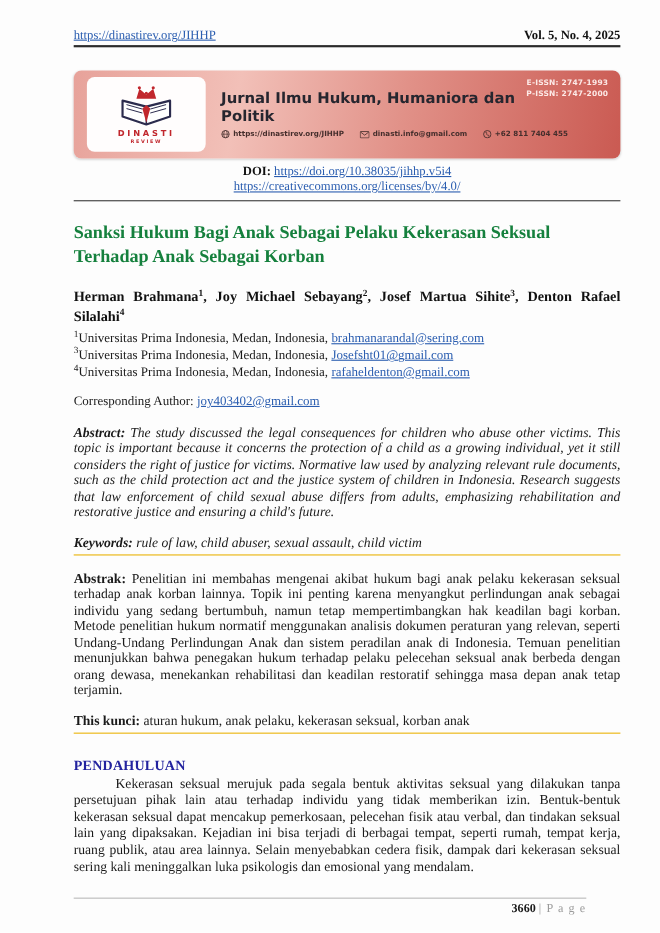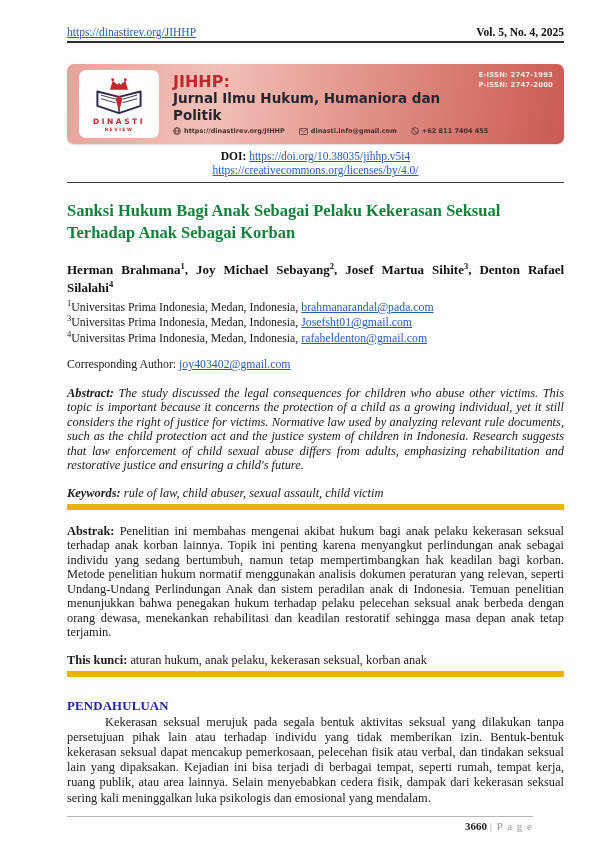--- a/index.html
+++ b/index.html
@@ -25,21 +25,21 @@
     position: relative;
     margin-top: 21px;
     height: 80px;
     border-radius: 7px;
     background: linear-gradient(100deg, #e7a29a 0%, #f2c0b8 30%, #e19188 60%, #ca5a52 100%);
     display: flex; align-items: center;
     padding: 6px 10px 6px 12px;
     box-shadow: 0 1px 2px rgba(0,0,0,0.15);
   }
   .logo-card {
-    width: 80px; height: 68px; background: #fffdfd; border-radius: 7px;
+    width: 108px; height: 68px; background: #fffdfd; border-radius: 7px;
     display: flex; flex-direction: column; align-items: center; justify-content: center;
     flex: 0 0 auto;
   }
   .logo-art { display: block; }
   .logo-name { font-family: "DejaVu Sans", sans-serif; font-size: 7.5px; font-weight: bold; letter-spacing: 2.5px; color: #c1272d; margin-top: 1px; }
   .logo-sub  { font-family: "DejaVu Sans", sans-serif; font-size: 4.5px; font-weight: bold; letter-spacing: 1.5px; color: #c1272d; margin-top: 1px; }
 
   .banner-main { flex: 1; padding-left: 14px; font-family: "DejaVu Sans", sans-serif; }
   .banner-acronym { font-size: 16px; font-weight: bold; color: #c1272d; line-height: 1.1; }
   .banner-title { font-size: 13.5px; font-weight: bold; color: #26262f; line-height: 1.22; max-width: 270px; }
@@ -69,21 +69,21 @@
     text-align: justify; line-height: 1.3;
   }
   .authors sup, .affil sup { font-size: 8.5px; }
   .affiliations { margin-top: 2px; }
   .affil { font-size: 11.8px; line-height: 1.17; }
   .corresponding { margin-top: 11px; font-size: 11.8px; }
 
   .para { margin-top: 14px; font-size: 12.4px; line-height: 1.17; text-align: justify; }
   .italic { font-style: italic; }
   .lbl { font-weight: bold; }
-  .rule-after { border-bottom: 6px solid #eab308; padding-bottom: 3px; }
+  .rule-after { border-bottom: 1px solid #eab308; padding-bottom: 3px; }
   .kw { margin-top: 13px; font-size: 12.4px; }
 
   .section-heading { margin-top: 22px; font-size: 12.8px; font-weight: bold; color: #23239f; letter-spacing: 0.2px; }
   .body-para { margin-top: 1px; font-size: 12.4px; line-height: 1.22; text-align: justify; }
   .indent { text-indent: 38px; }
 
   
   .footer { position: absolute; left: 67px; right: 67px; bottom: 16px; }
   .footer-rule { border-bottom: 1px solid #b8b8b8; }
   .footer-text { text-align: right; margin-top: 3px; font-size: 11px; }
@@ -112,21 +112,20 @@
         <path d="M30 23 L30 41" stroke="#2b2b4d" stroke-width="1.6"></path>
         <path d="M26 25 L30 21.5 L34 25 L30 39 Z" fill="#c1272d"></path>
         <path d="M10 21 L26 25.5 M10 25 L26 29.5" stroke="#2b2b4d" stroke-width="1" fill="none"></path>
         <path d="M50 21 L34 25.5 M50 25 L34 29.5" stroke="#2b2b4d" stroke-width="1" fill="none"></path>
       </svg>
       <div class="logo-name">DINASTI</div>
       <div class="logo-sub">REVIEW</div>
     </div>
 
     <div class="banner-main">
-      <div class="banner-acronym">JIHHP:</div>
       <div class="banner-title">Jurnal Ilmu Hukum, Humaniora dan Politik</div>
       <div class="banner-contacts">
         <span class="contact">
           <svg width="8" height="8" viewBox="0 0 10 10">
               <circle cx="5" cy="5" r="4.2" fill="none" stroke="#452e2c" stroke-width="1"></circle>
               <ellipse cx="5" cy="5" rx="2" ry="4.2" fill="none" stroke="#452e2c" stroke-width="0.8"></ellipse>
               <line x1="0.8" y1="5" x2="9.2" y2="5" stroke="#452e2c" stroke-width="0.8"></line>
             </svg>
           <span>https://dinastirev.org/JIHHP</span>
         </span>
@@ -163,21 +162,21 @@
     </div>
   </div>
   <div class="doi-rule"></div>
 
   <h1 class="title">Sanksi Hukum Bagi Anak Sebagai Pelaku Kekerasan Seksual Terhadap Anak Sebagai Korban</h1>
 
   <p class="authors"><span><span>Herman Brahmana</span><sup>1</sup><span>, </span></span><span><span>Joy Michael Sebayang</span><sup>2</sup><span>, </span></span><span><span>Josef Martua Sihite</span><sup>3</sup><span>, </span></span><span><span>Denton Rafael Silalahi</span><sup>4</sup><span></span></span></p>
 
   <div class="affiliations">
     <div class="affil"><sup>1</sup><span>Universitas Prima Indonesia, Medan, Indonesia,</span>
-      <a class="link">brahmanarandal@pada.com</a></div>
+      <a class="link">brahmanarandal@sering.com</a></div>
     <div class="affil"><sup>3</sup><span>Universitas Prima Indonesia, Medan, Indonesia,</span>
       <a class="link">Josefsht01@gmail.com</a></div>
     <div class="affil"><sup>4</sup><span>Universitas Prima Indonesia, Medan, Indonesia,</span>
       <a class="link">rafaheldenton@gmail.com</a></div>
   </div>
 
   <p class="corresponding">
     <span>Corresponding Author:</span>
     <a class="link">joy403402@gmail.com</a>
   </p>

